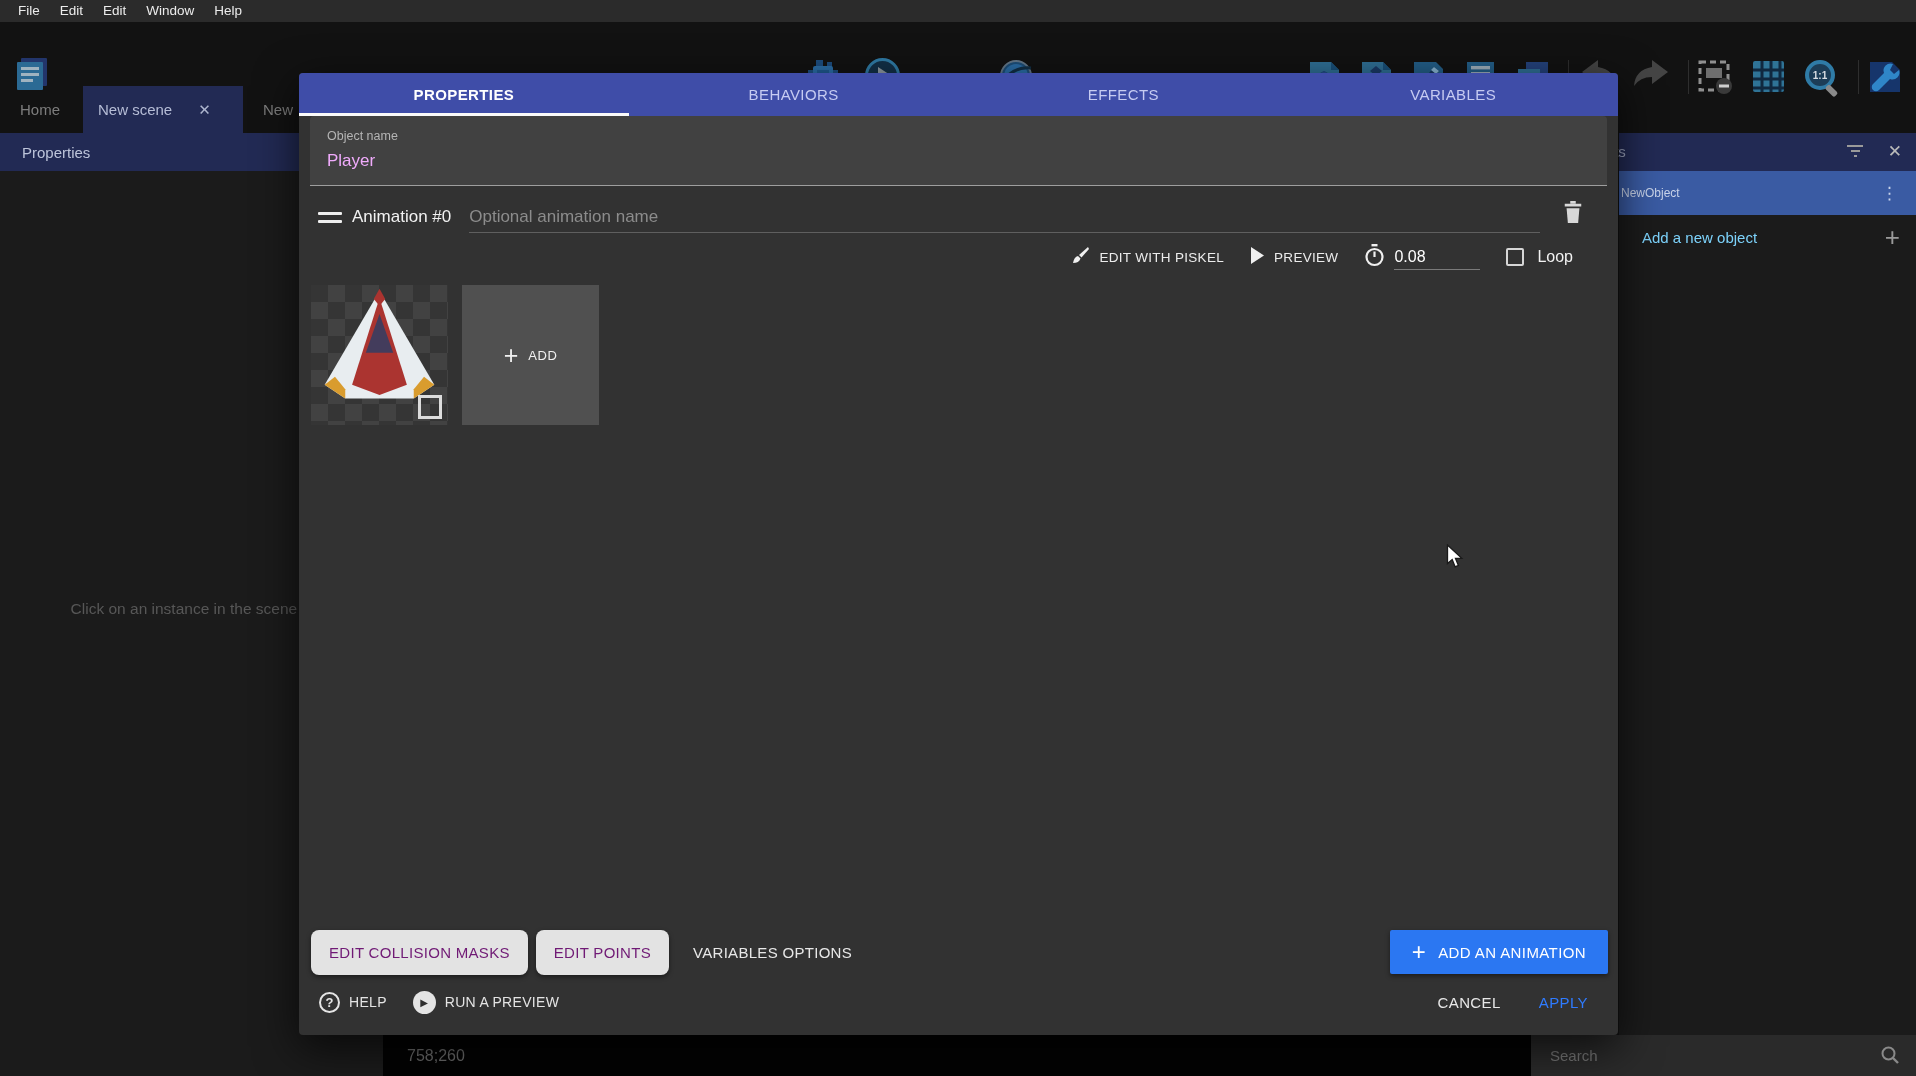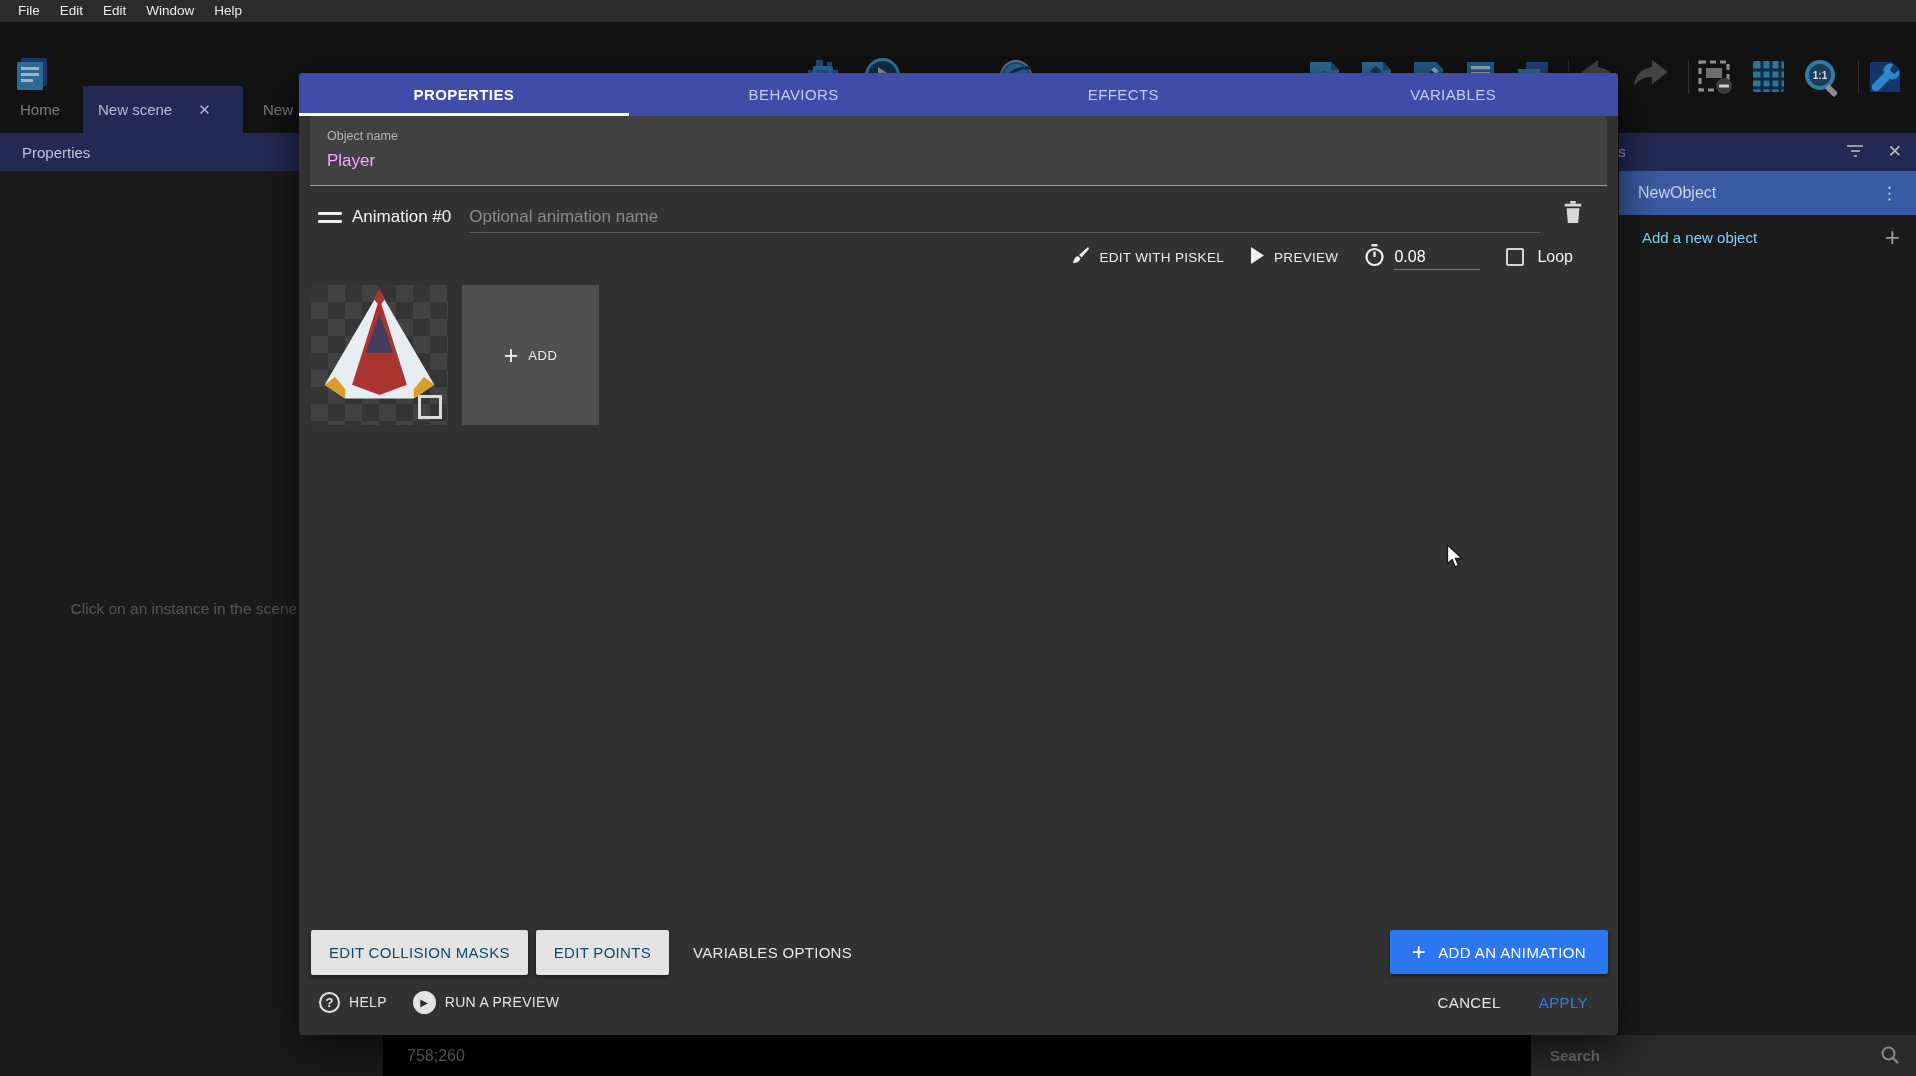--- a/index.html
+++ b/index.html
@@ -35,29 +35,29 @@
   #coords { color:#6a6a6a; font-size:16px; padding-left:24px; }
 
   
   #right-panel { position:absolute; left:1619px; top:133px; width:297px; height:902px; background:#1b1b1b; }
   #rp-header { position:relative; height:38px; background:#222a54; }
   #rp-title { position:absolute; left:-44px; top:0; height:38px; line-height:38px; color:#9ba3bd; font-size:15px; }
   #rp-filter { position:absolute; right:52px; top:9px; width:18px; height:18px; }
   #rp-filter i { display:block; background:#9a9a9a; height:2px; margin:3px auto; }
   #rp-close { position:absolute; right:14px; top:0; height:38px; line-height:38px; color:#b9b9b9; font-size:17px; }
   #rp-selected { height:44px; background:#3a5ba3; display:flex; align-items:center; position:relative; }
-  #rp-selected .obj-label { color:#c9d4ea; font-size:16px; padding-left:19px; }
+  #rp-selected .obj-label { color:#c9d4ea; font-size:12px; padding-left:2px; }
   #rp-selected .dots { position:absolute; right:18px; color:#c9d4ea; font-size:17px; letter-spacing:0; }
   #rp-add { height:44px; display:flex; align-items:center; position:relative; }
   #rp-add .add-label { color:#7dd3fc; font-size:15px; padding-left:23px; }
   #rp-add .plus { position:absolute; right:16px; color:#9a9a9a; font-size:26px; font-weight:300; }
   #search-bar { position:absolute; left:1531px; top:1035px; width:385px; height:41px; background:#2a2a2a;
     display:flex; align-items:center; }
   #search-input { background:transparent; border:none; outline:none; color:#cccccc; font-size:15px;
-    padding-left:19px; width:320px;font-weight:bold; }
+    padding-left:19px; width:320px; }
   #search-input::placeholder { color:#767676; }
   #search-icon { position:absolute; right:16px; top:10px; }
 
   
   #dialog { position:absolute; left:299px; top:73px; width:1319px; height:962px; background:#323232;
     border-radius:4px; box-shadow:0 12px 44px rgba(0,0,0,.7); z-index:10; display:flex; flex-direction:column; }
   #dlg-tabs { height:43px; background:#3f4da8; border-radius:4px 4px 0 0; display:flex; }
   .dlg-tab { flex:1; position:relative; display:flex; align-items:center; justify-content:center;
     color:#c6cbf2; font-size:15px; font-weight:500; letter-spacing:.4px; }
   .dlg-tab.active { color:#ffffff; font-weight:700; }
@@ -95,22 +95,22 @@
     background-size:34px 34px; background-position:0 0,17px 17px; }
   #frame-corner { position:absolute; right:6px; bottom:6px; width:24px; height:24px; border:3px solid #dcdcdc; }
   #add-frame-tile { width:137px; height:140px; background:#505050; display:flex; align-items:center;
     justify-content:center; gap:10px; color:#f0f0f0; }
   #add-frame-tile .plus { font-size:25px; font-weight:300; }
   #add-frame-tile .lbl { font-size:13px; letter-spacing:.5px; }
 
   #dlg-spacer { flex:1; }
 
   #dlg-actions { height:50px; display:flex; align-items:center; padding:0 10px 0 12px; gap:8px; }
-  .raised-btn { height:45px; background:#e3e3e3; color:#0c4a6e; font-size:15px; letter-spacing:.3px;
-    display:flex; align-items:center; padding:0 18px; border-radius:2px; box-shadow:0 2px 5px rgba(0,0,0,.45); }
+  .raised-btn { height:45px; background:#e3e3e3; color:#701a75; font-size:15px; letter-spacing:.3px;
+    display:flex; align-items:center; padding:0 18px; border-radius:8px; box-shadow:0 2px 5px rgba(0,0,0,.45); }
   #advanced-options { color:#e8e8e8; font-size:15px; letter-spacing:.3px; padding:0 16px; }
   #add-animation-btn { margin-left:auto; height:44px; background:#2b77f2; color:#ffffff; border-radius:2px;
     display:flex; align-items:center; gap:12px; padding:0 22px; font-size:15px; letter-spacing:.4px;
     box-shadow:0 2px 5px rgba(0,0,0,.45); }
   #add-animation-btn .plus { font-size:24px; font-weight:300; }
 
   #dlg-footer { height:58px; display:flex; align-items:center; padding:0 30px 8px 20px; gap:26px; }
   .footer-left { display:flex; align-items:center; gap:9px; color:#e4e4e4; font-size:14px; letter-spacing:.3px; }
   #help-circle { width:21px; height:21px; border:2px solid #e4e4e4; border-radius:50%;
     display:flex; align-items:center; justify-content:center; font-size:13px; font-weight:700; color:#e4e4e4; }

